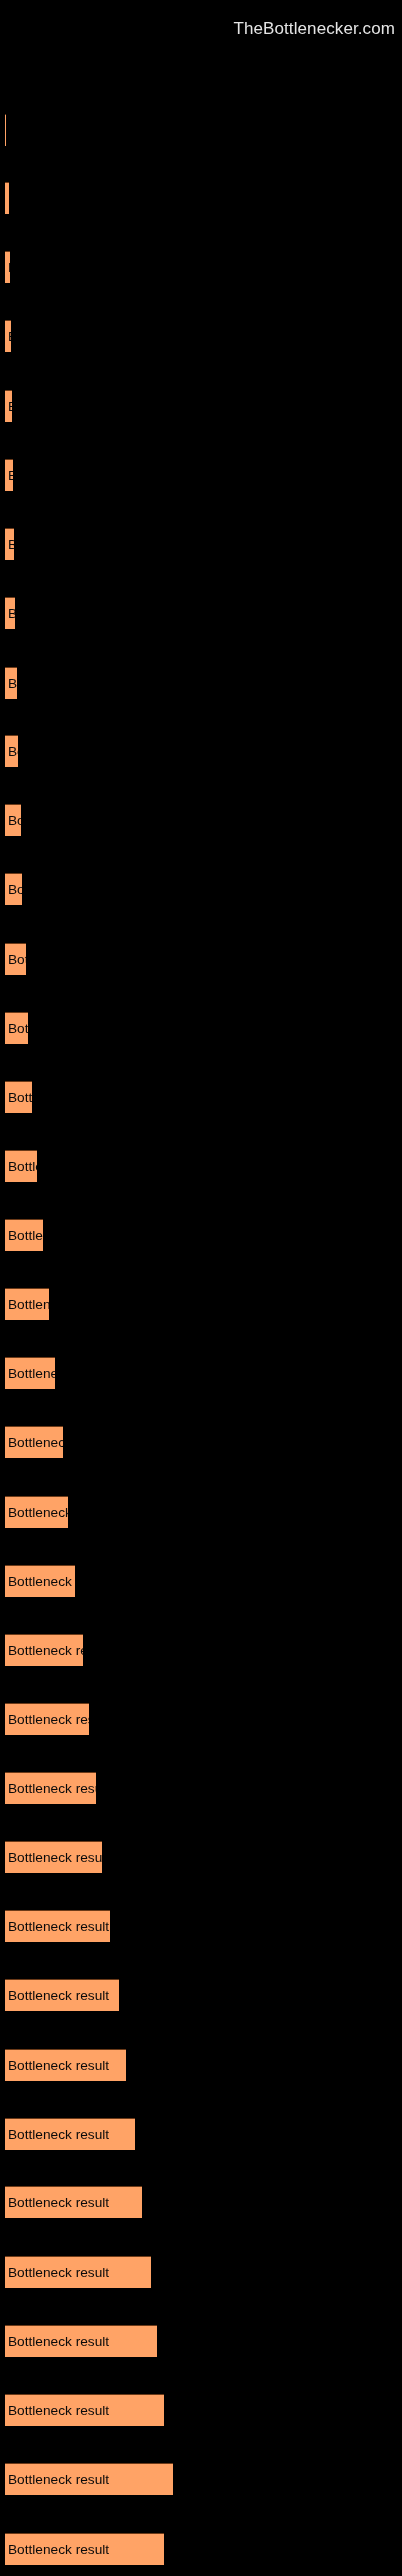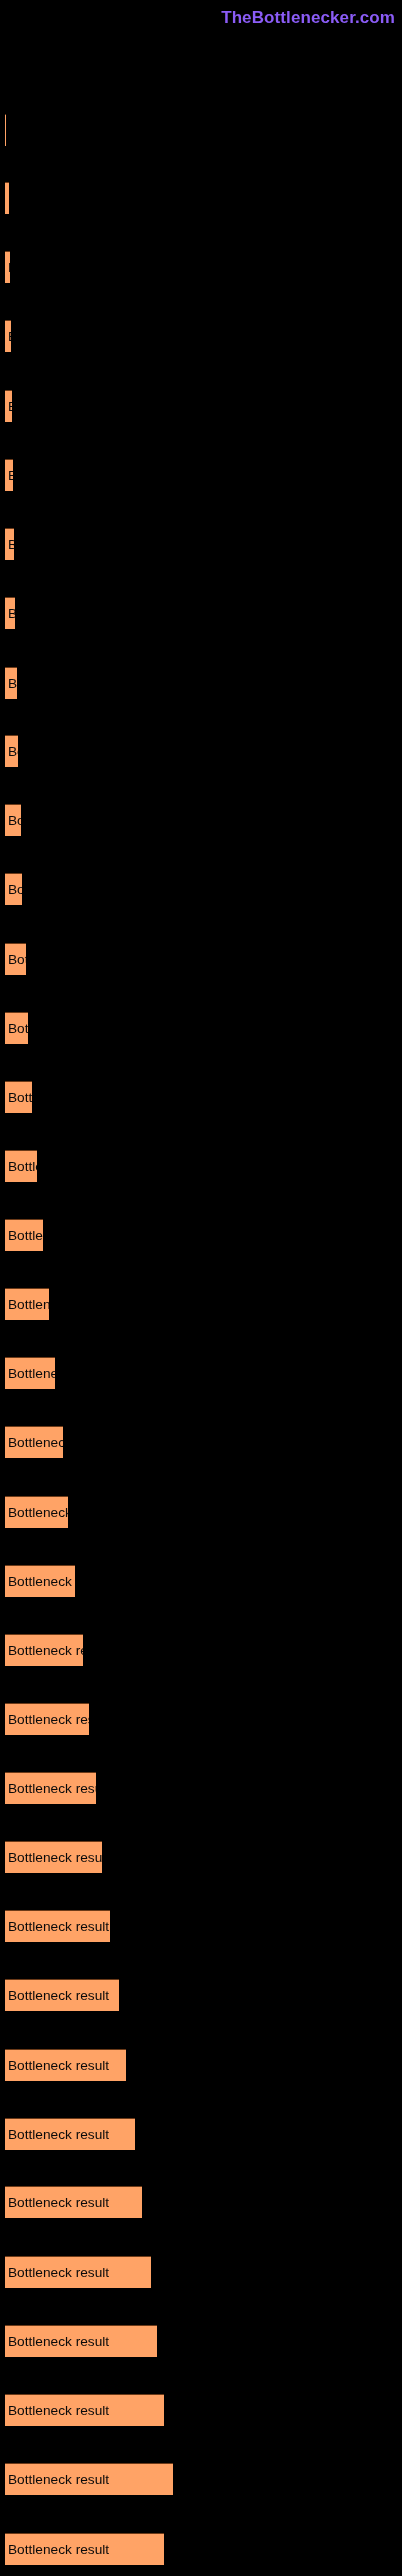--- a/index.html
+++ b/index.html
@@ -16,29 +16,28 @@
   }
 
   #chart-root {
     position: absolute;
     inset: 0;
     background: #000000;
   }
 
   #watermark {
     position: absolute;
-    top: 7px;
+    top: 18px;
     right: 8px;
-    color: #8b5cf6;
+    color: #e5e5e5;
     font-size: 17px;
     font-family: "Liberation Sans", sans-serif;
     letter-spacing: 0.1px;
     white-space: nowrap;
     line-height: 21px;
-    font-weight: bold;
   }
 
   #plot-area {
     position: absolute;
     left: 0;
     top: 0;
     width: 403px;
     height: 2576px;
   }
 

